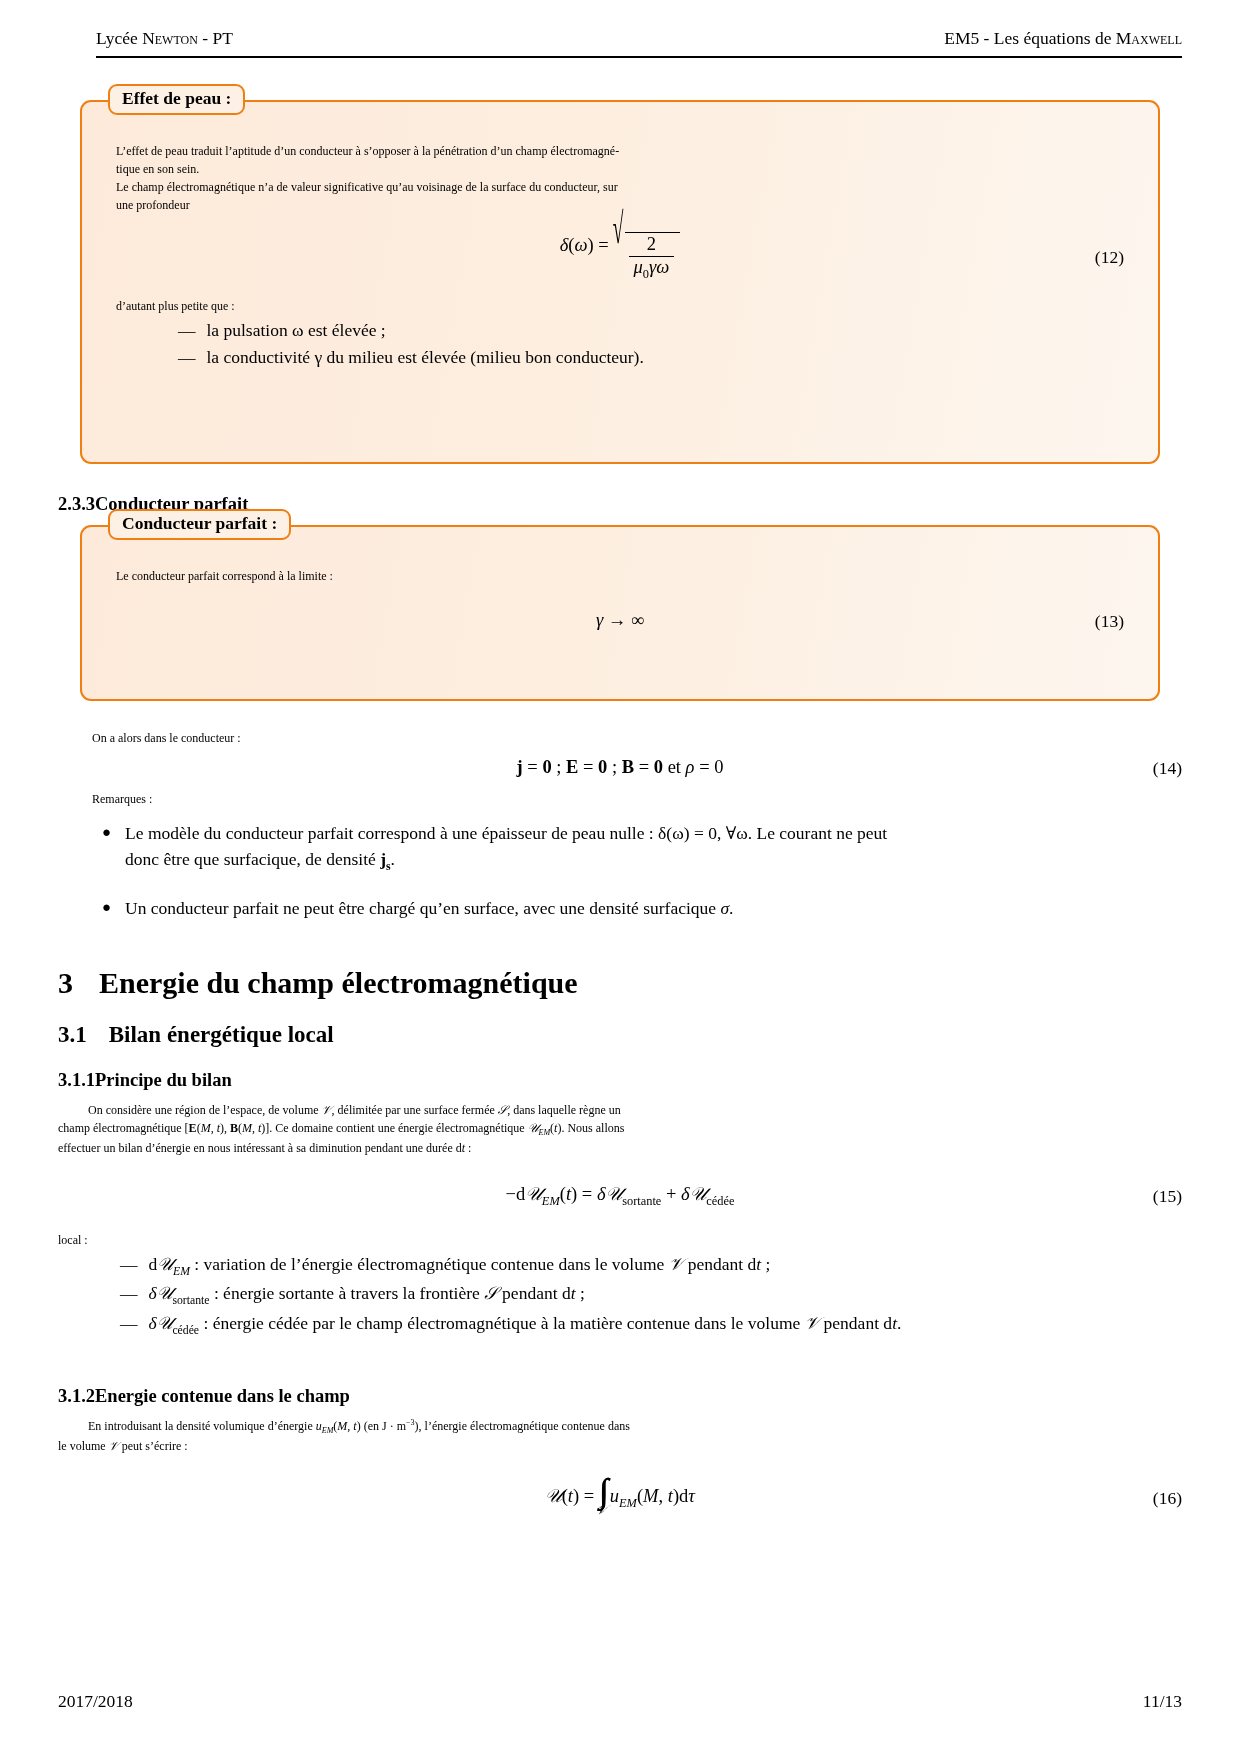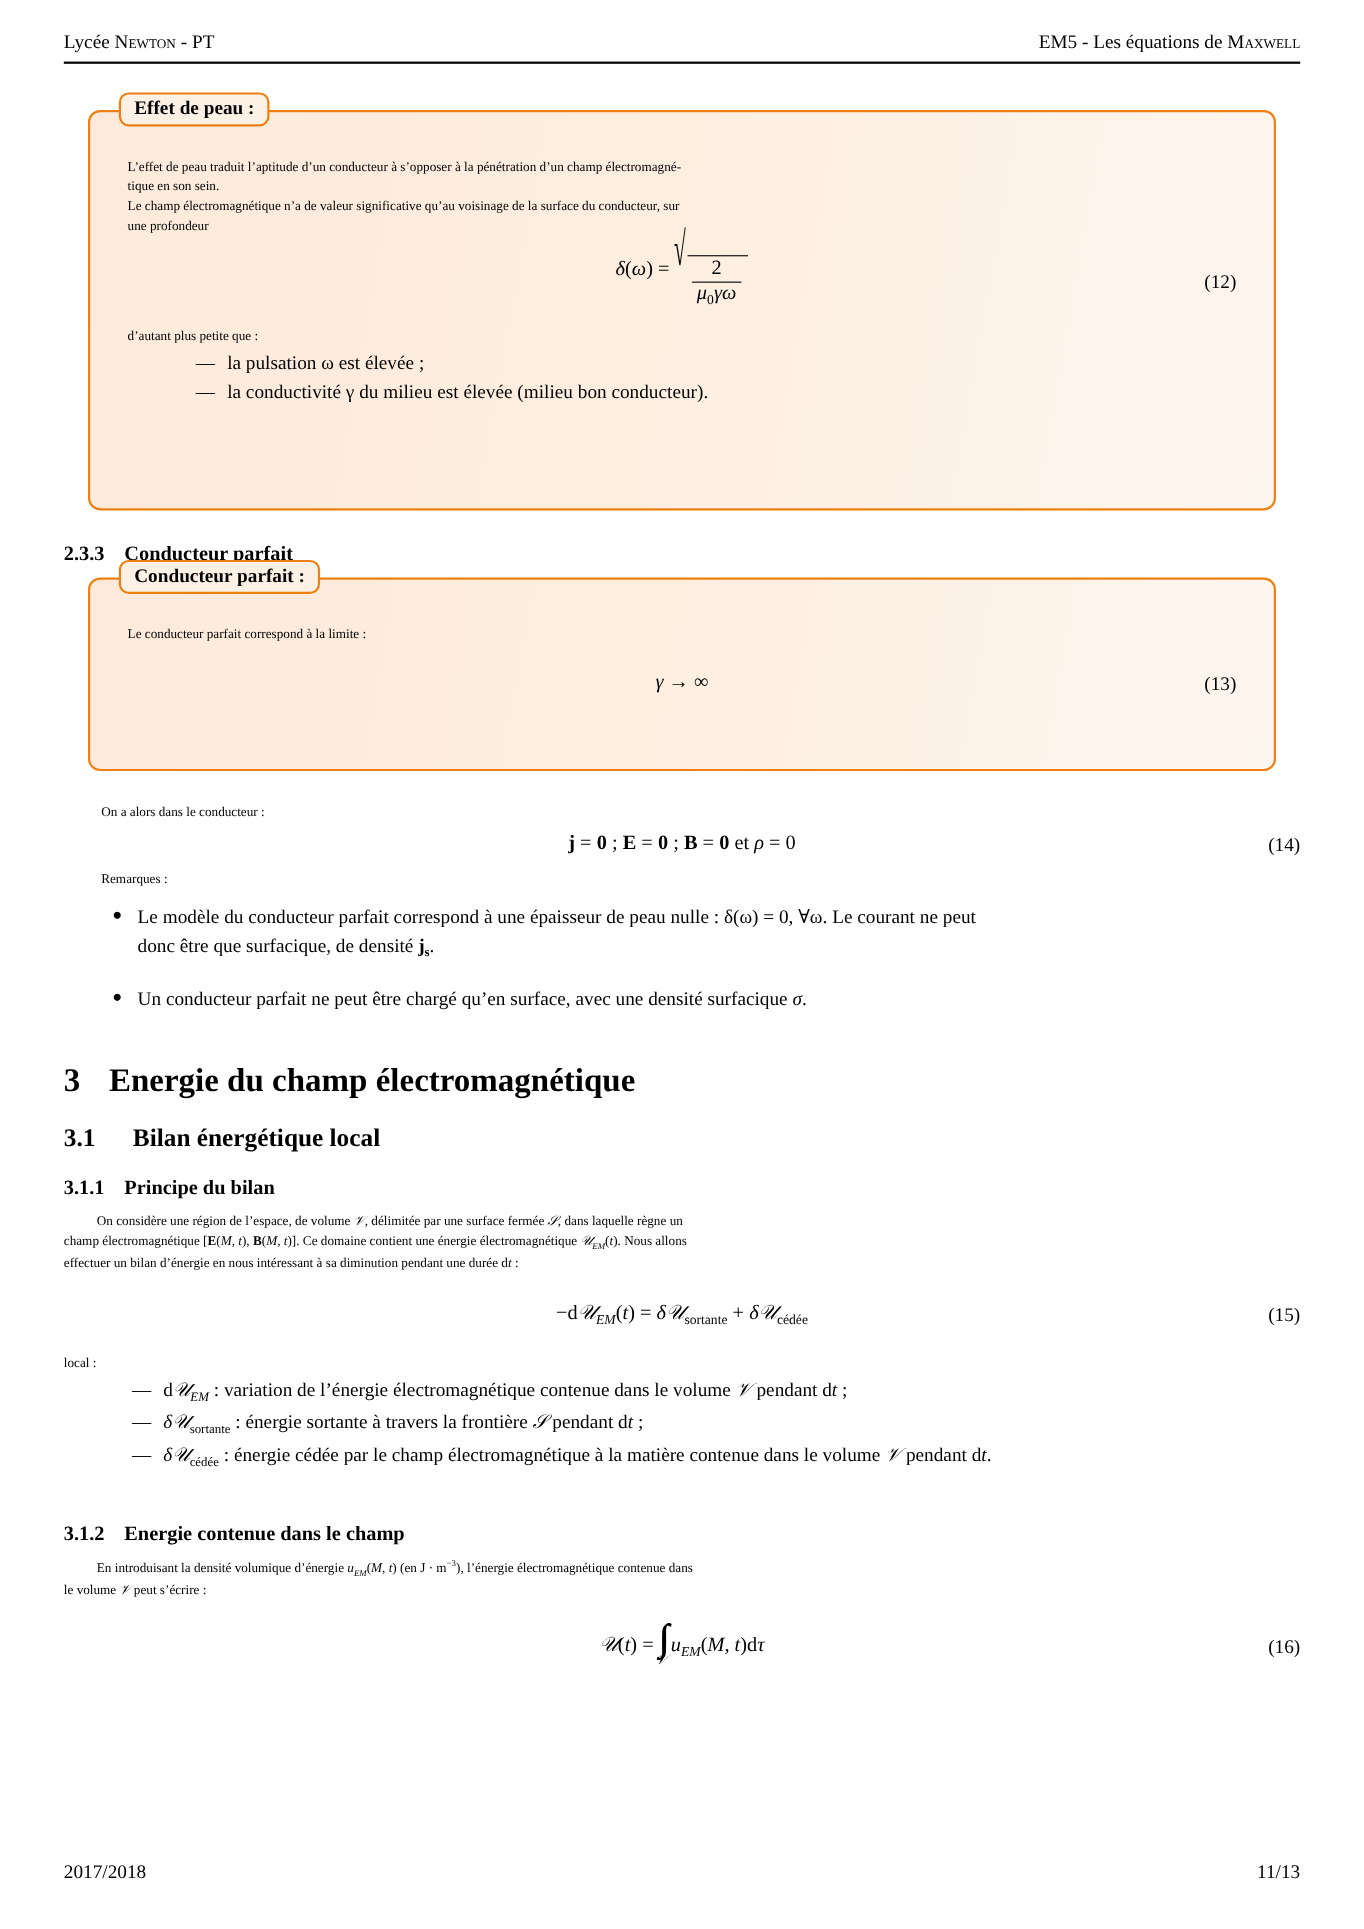--- a/index.html
+++ b/index.html
@@ -17,20 +17,21 @@
     width:1240px;height:1754px;
     box-sizing:border-box;
     padding:28px 58px 0 58px;
   }
   
   .pagehead{
     display:flex;justify-content:space-between;align-items:flex-end;
     font-size:17.5px;
     padding:0 0 7px 0;
     border-bottom:2.2px solid #000;
+    margin-left:38px;
   }
   .sc{font-variant:small-caps;}
   
   .defbox{
     position:relative;
     margin:0 22px 0 22px;
     border:2.6px solid #f07f13;
     border-radius:11px;
     background:linear-gradient(100deg,#fdeadb 0%,#fdeedf 45%,#fdf6ef 100%);
     box-sizing:border-box;
@@ -55,25 +56,25 @@
   .box1{height:364px;}
   .box2{height:176px;}
   
   .para{font-size:12px;line-height:1.5;text-align:justify;margin:0;}
   .h1{
     font-size:30px;font-weight:bold;margin:44px 0 20px 0;
     display:flex;gap:26px;
   }
   .h2{
     font-size:23px;font-weight:bold;margin:22px 0 12px 0;
-    display:flex;gap:34px;
+    display:flex;gap:22px;
   }
   .h3{
     font-size:18.5px;font-weight:bold;margin:22px 0 10px 0;
-    display:flex;gap:18px;
+    display:flex;
   }
   
   .dashlist{margin:2px 0 0 0;padding:0;list-style:none;font-size:17.5px;line-height:1.55;}
   .dashlist li{display:flex;gap:11px;padding-left:62px;}
   .dash{flex:0 0 auto;}
   
   .bullist{margin:12px 0 0 0;padding:0;list-style:none;font-size:17.5px;line-height:1.5;}
   .bullist li{display:flex;gap:14px;padding-left:44px;margin-bottom:20px;text-align:justify;}
   .bul{flex:0 0 auto;font-size:15px;line-height:1.72;}
   

